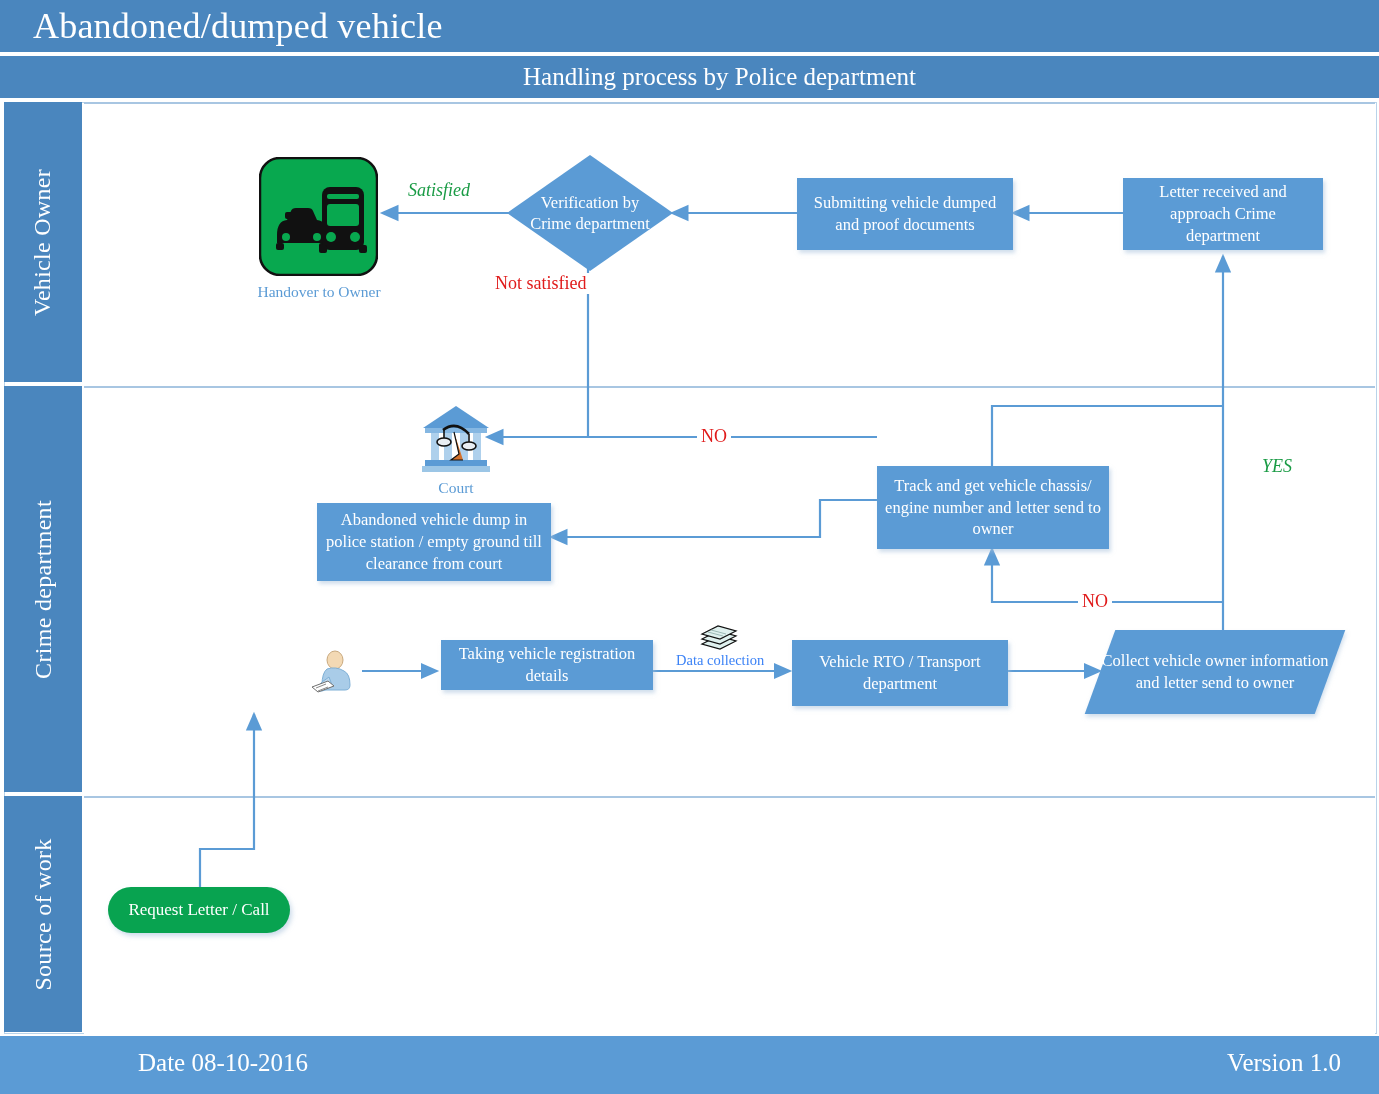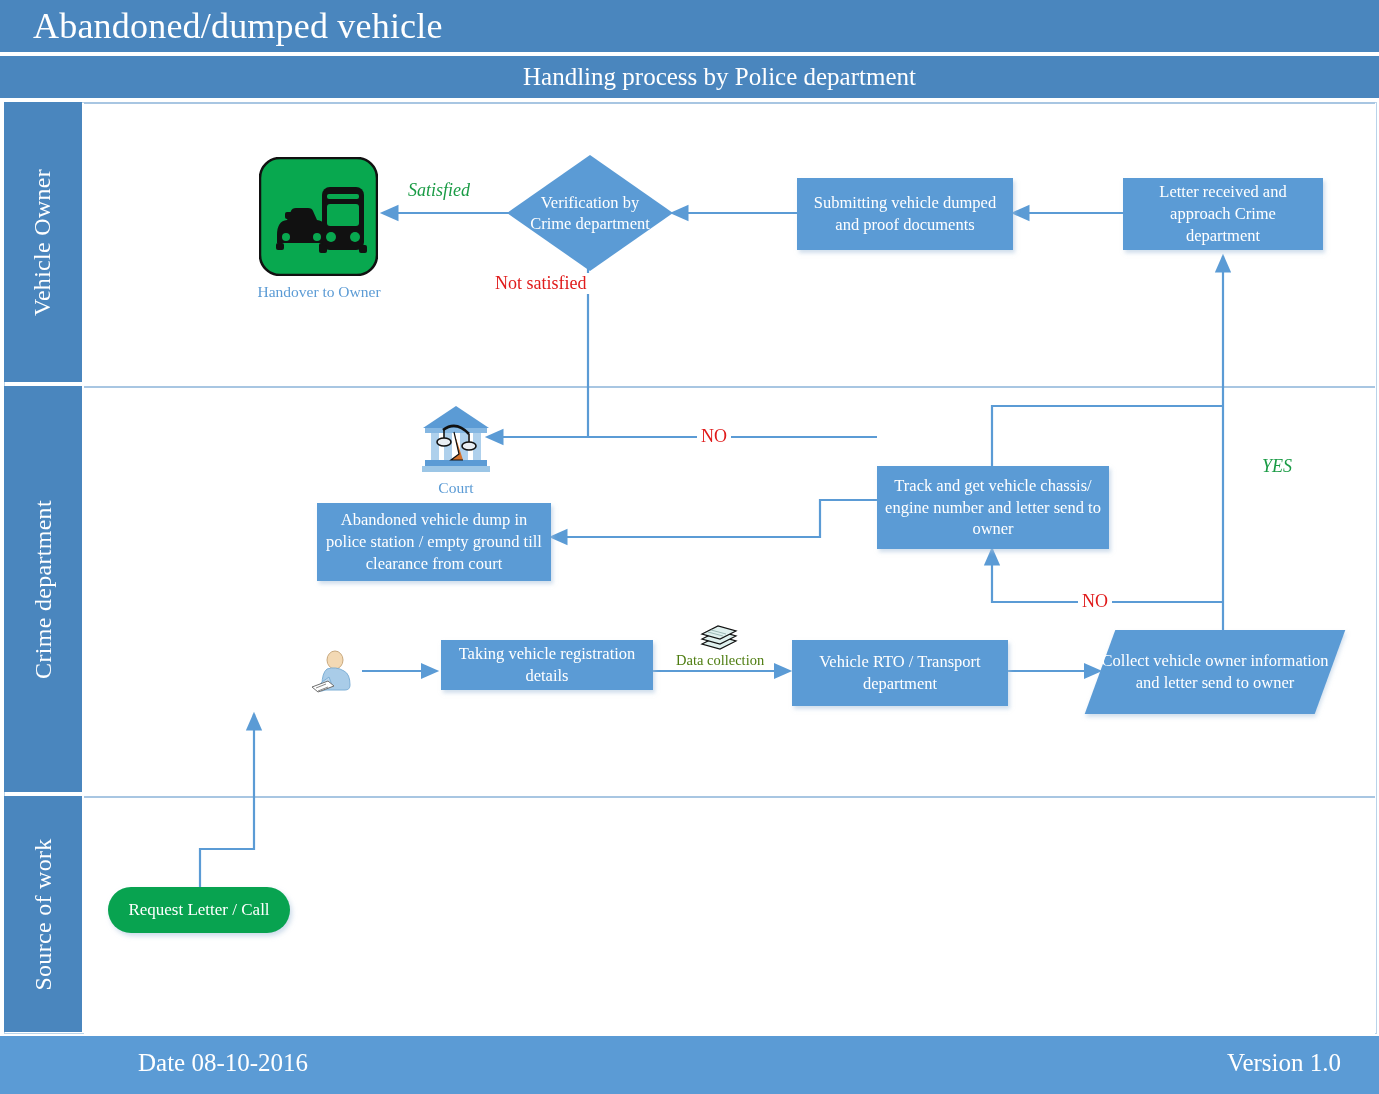--- a/index.html
+++ b/index.html
@@ -180,21 +180,21 @@
   
   .edge-label {
     position: absolute;
     font-size: 18px;
     background: #ffffff;
     padding: 0 4px;
     white-space: nowrap;
   }
   .lbl-green { color: #1a9b45; font-style: italic; }
   .lbl-red   { color: #e01b1b; }
-  .lbl-blue  { color: #4d7c0f; font-size: 14.5px; }
+  .lbl-blue  { color: #3b82f6; font-size: 14.5px; }
 
   .icon-caption {
     position: absolute;
     color: #5b9bd5;
     font-size: 15.5px;
     white-space: nowrap;
     text-align: center;
   }
 
   

